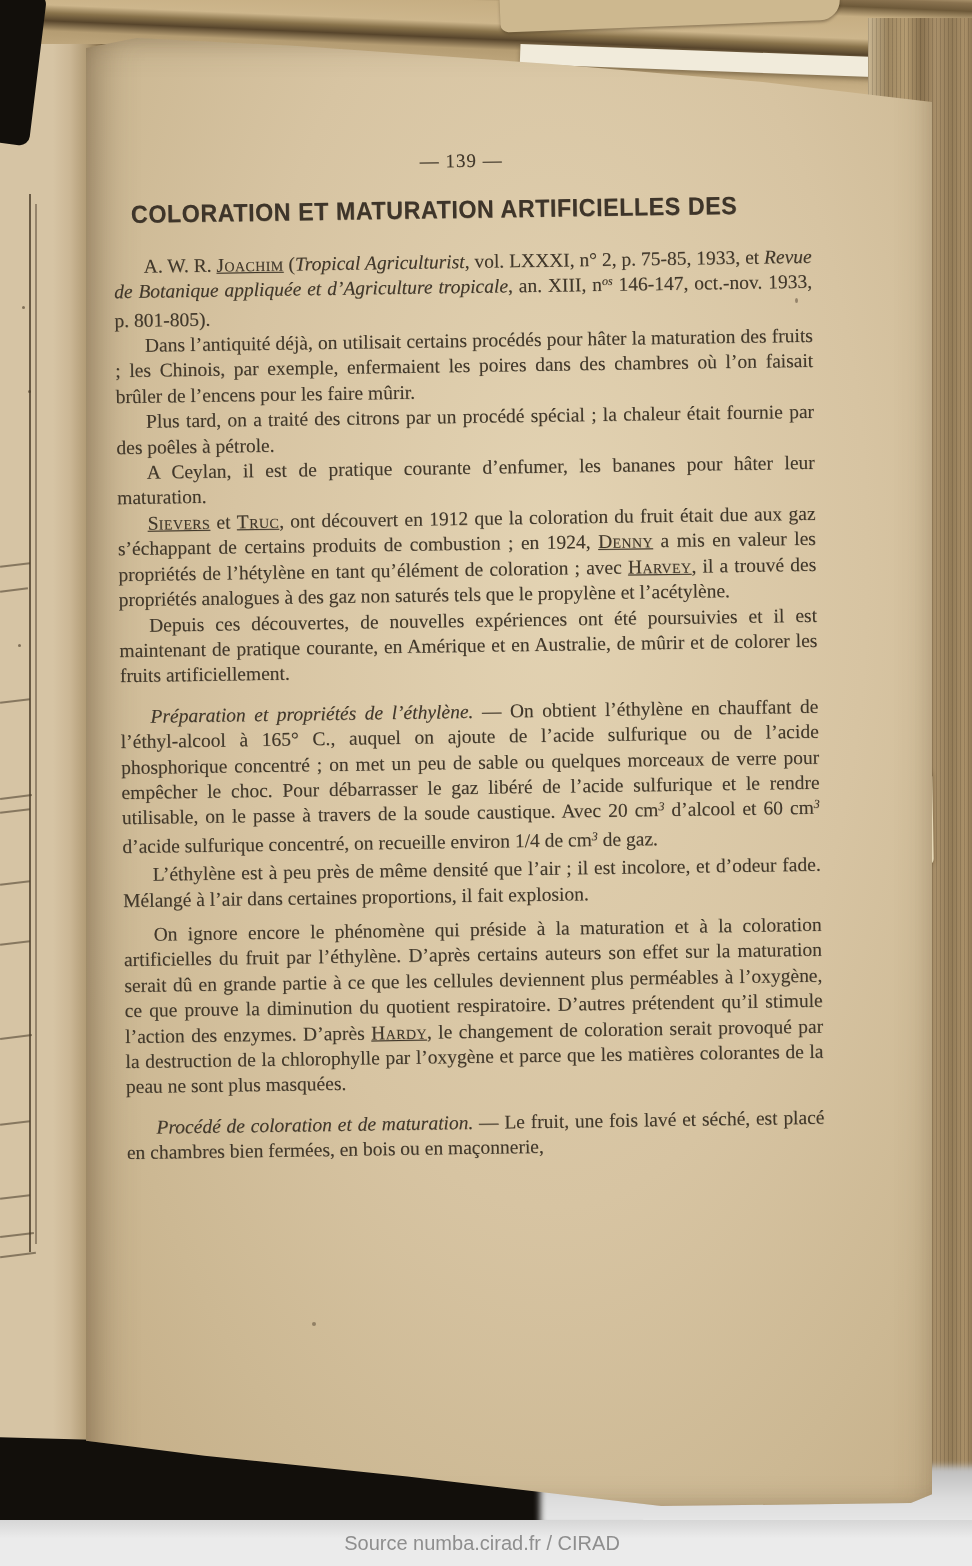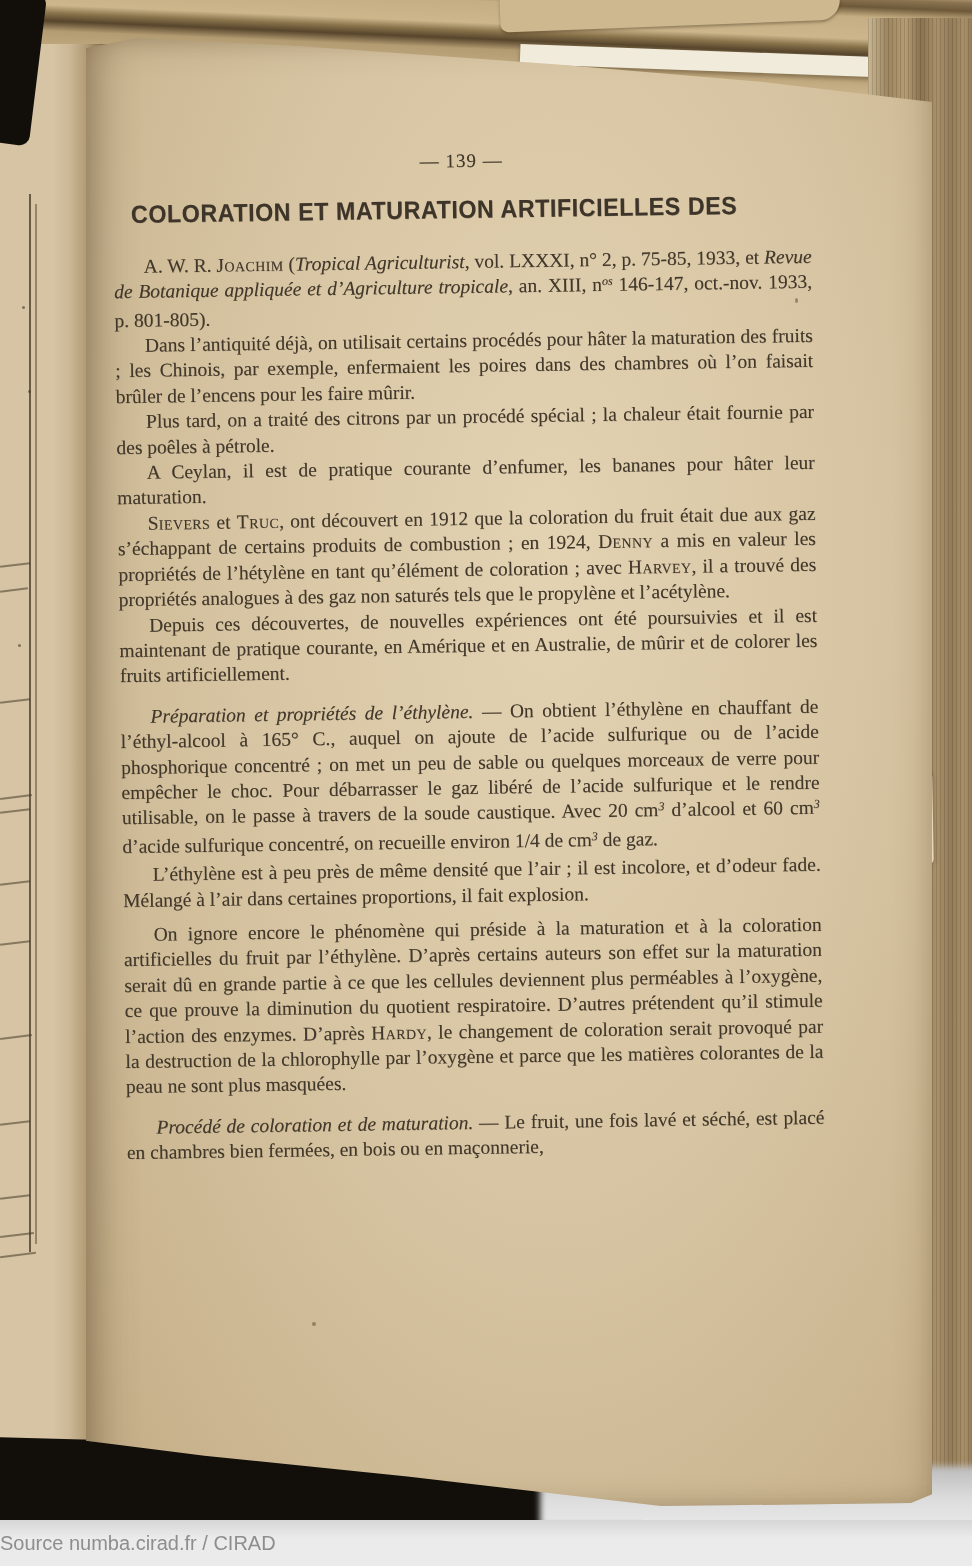--- a/index.html
+++ b/index.html
@@ -65,28 +65,28 @@
     margin:0 0 24px 0;}
   .headline{font-family:"Liberation Sans",sans-serif;font-weight:700;
     font-size:25px;letter-spacing:.6px;color:var(--title-ink,#3e352a);
     transform:scaleX(.93);transform-origin:left;white-space:nowrap;
     margin:0 0 26px 18px;text-align:left;text-indent:0;
     text-shadow:0.4px 0.4px 0 rgba(50,40,28,.4);}
   .para{margin:0;text-indent:30px;}
   .para.sect{margin-top:15px;}
   .para.gap{margin-top:9px;}
   .seg-it{font-style:italic;}
-  .seg-sc{font-variant:small-caps;letter-spacing:.4px;}
+  .seg-sc{font-variant:small-caps;letter-spacing:.4px;text-decoration:underline;}
   .seg-sup{font-size:.62em;position:relative;top:-.5em;font-style:italic;}
   .speck{position:absolute;border-radius:50%;
     background:#5d4e3c;opacity:.55;}
 
   
   .footer-bar{position:absolute;left:0;top:1520px;width:972px;height:46px;
-    box-sizing:border-box;display:flex;align-items:center;justify-content:flex-start;
+    box-sizing:border-box;display:flex;align-items:center;justify-content:center;
     padding-right:8px;
     background:linear-gradient(180deg,#d6d6d6 0,var(--footer-bg,#ebebeb) 40%,
                var(--footer-bg,#ebebeb) 100%);
     font-family:"Liberation Sans",sans-serif;font-size:20px;
     color:var(--footer-text,#8e8e8e);}
 </style>
 </head>
 <body>
 
 <div class="canvas">

